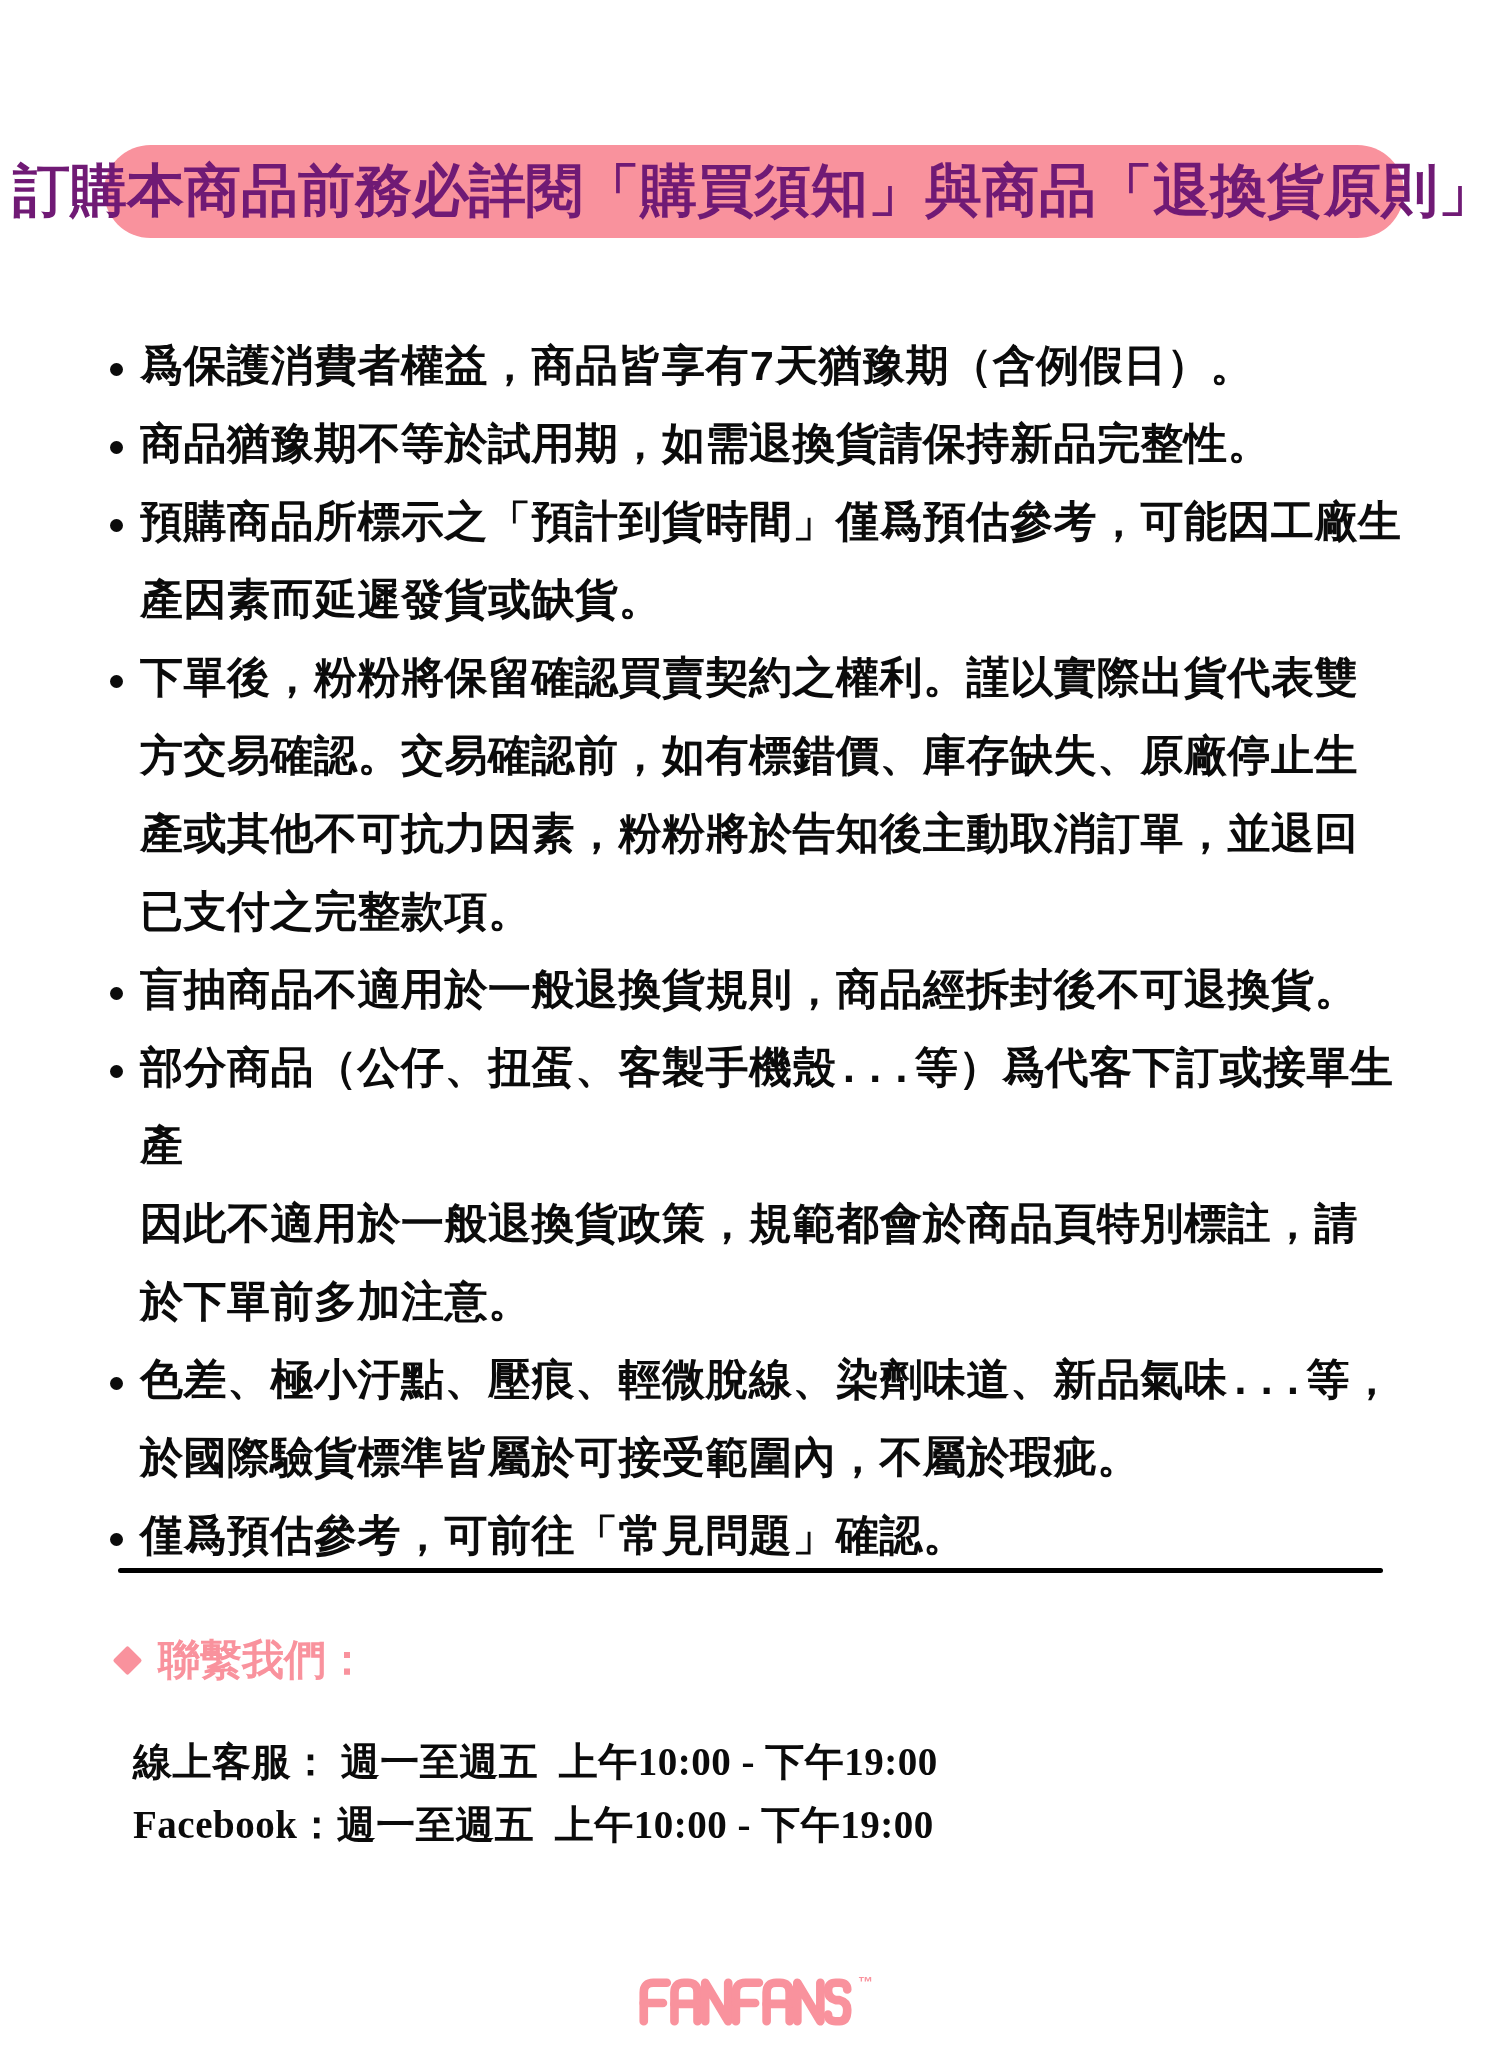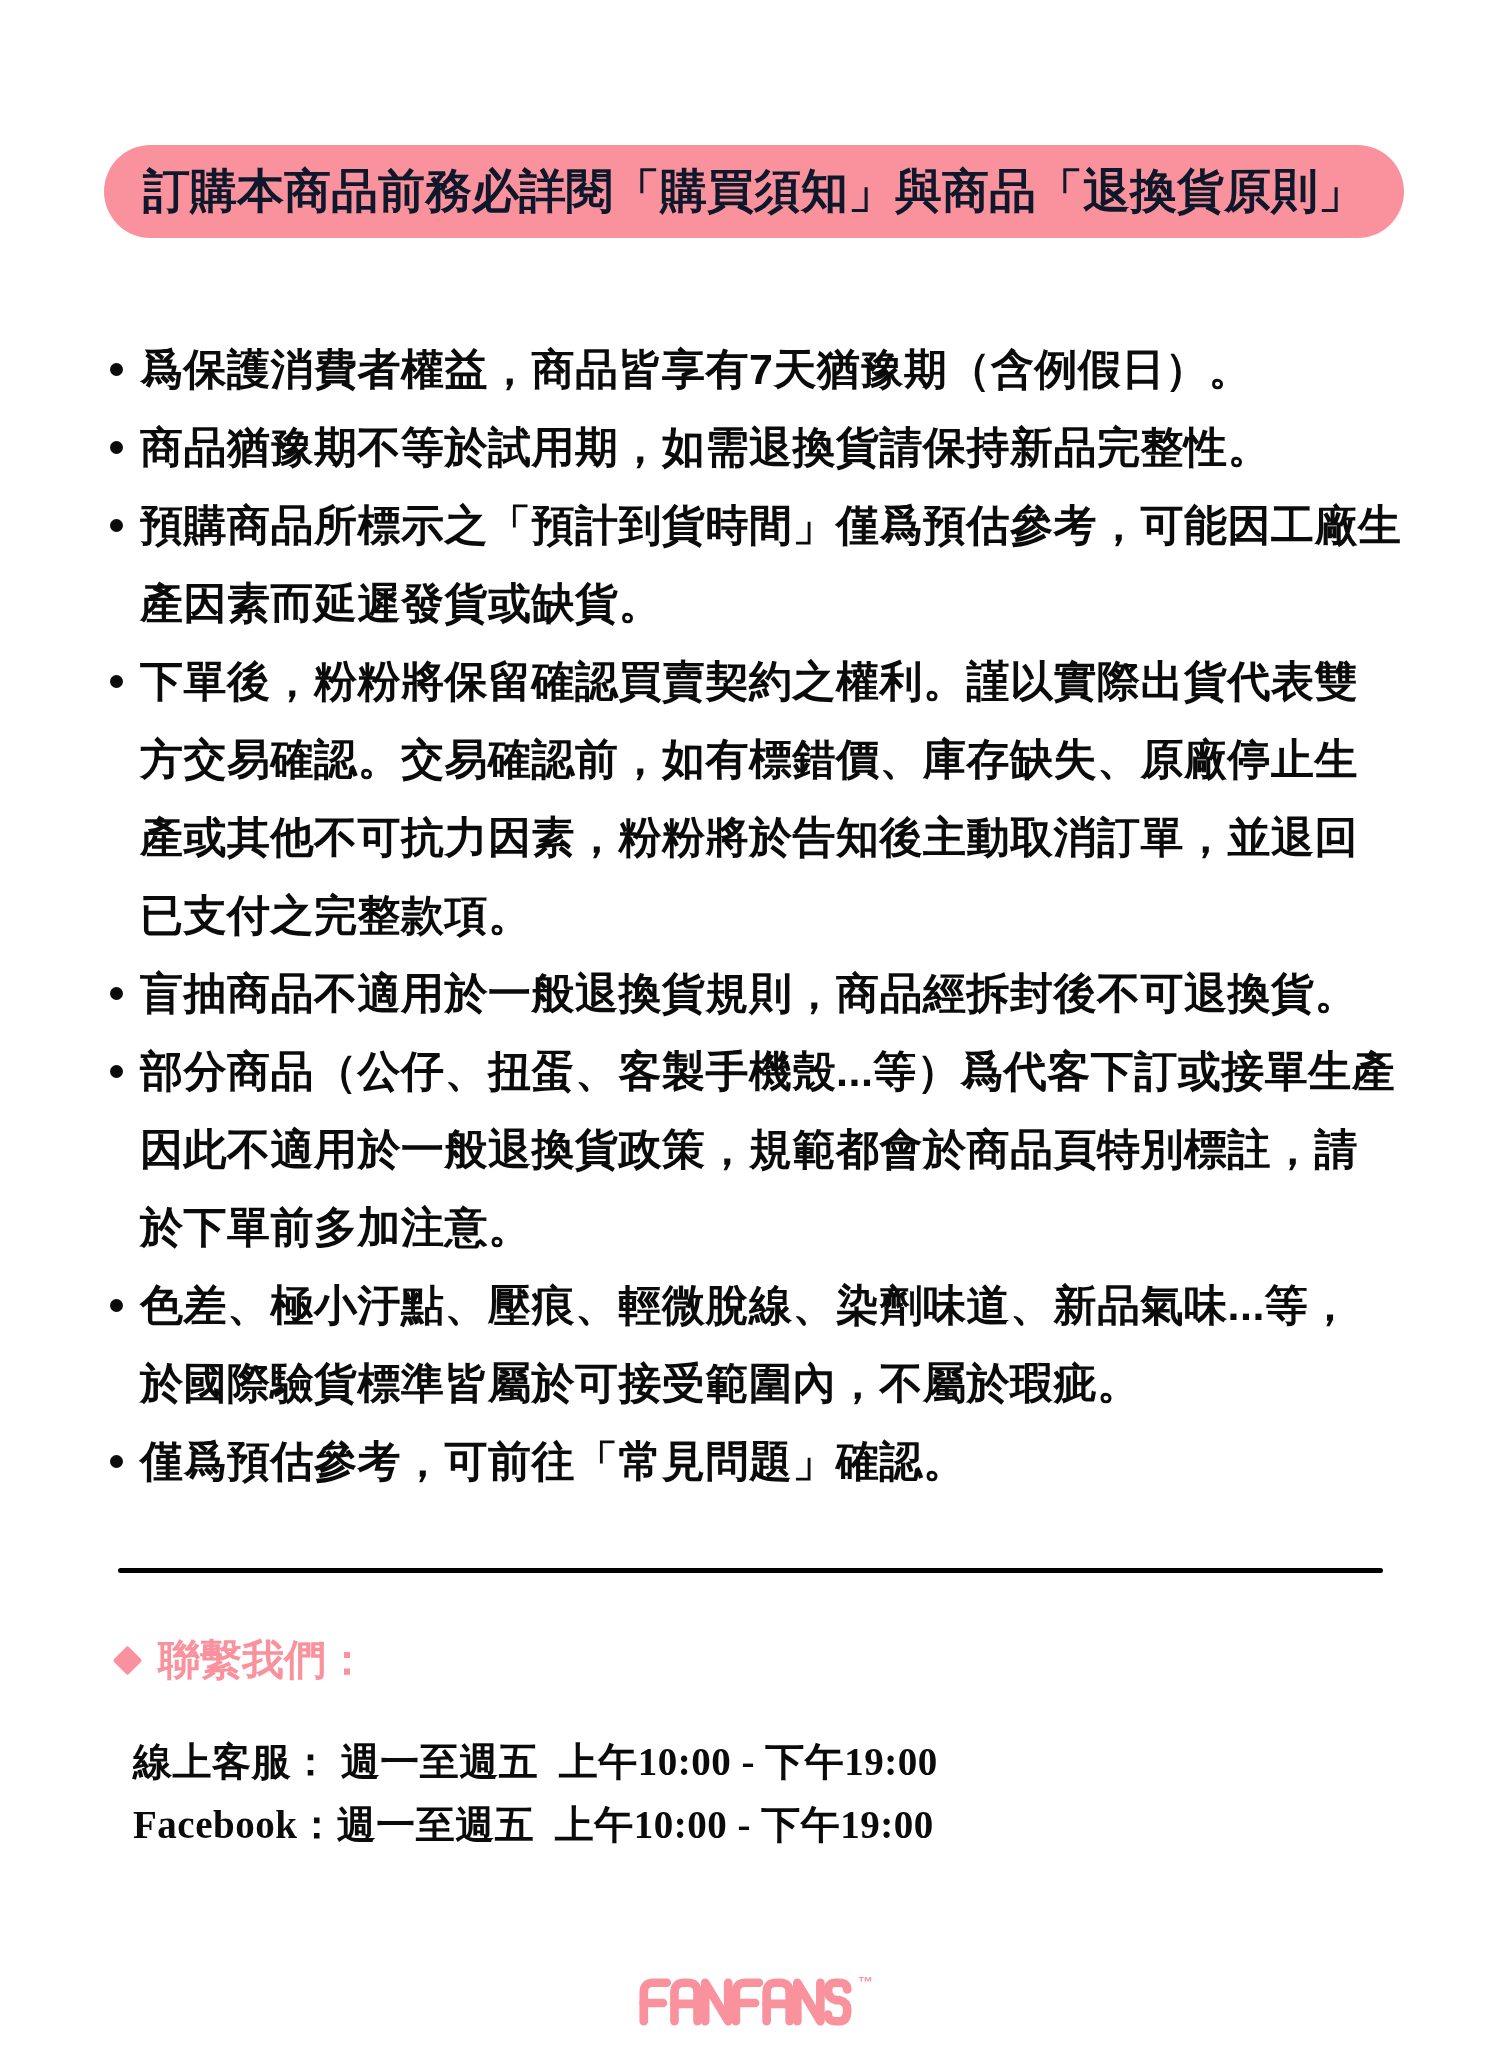--- a/index.html
+++ b/index.html
@@ -11,27 +11,28 @@
     color:var(--ink); font-weight:700;
   }
 
   
   .banner {
     position:absolute; left:104px; top:145px; width:1300px; height:93px;
     background:var(--accent); border-radius:47px;
     display:flex; align-items:center; justify-content:center;
   }
   .banner-text {
-    color:#0f172a; font-size:47px; letter-spacing:0px; white-space:nowrap;
+    color:#701a75; font-size:57px; letter-spacing:0px; white-space:nowrap;
   }
 
   
   .notices {
     position:absolute; left:110px; top:330px; width:1300px;
     list-style:none;
+    font-family:Liberation Mono, monospace;
   }
   .notice-item { display:flex; align-items:flex-start; }
   .bullet-dot {
     flex:0 0 auto; width:13px; height:13px; border-radius:50%;
     background:var(--ink); margin-top:33px; margin-right:17px;
   }
   .notice-text {
     font-size:43px; line-height:78px; white-space:pre-line;
     letter-spacing:0.5px;
   }

